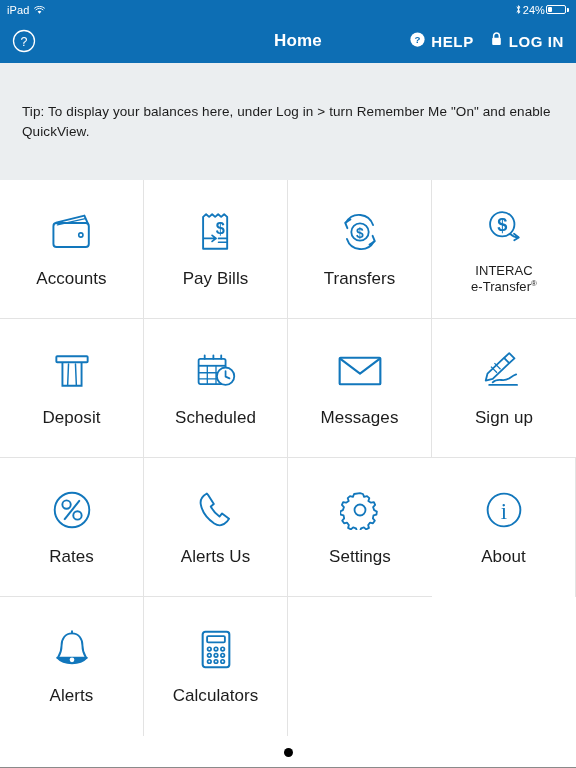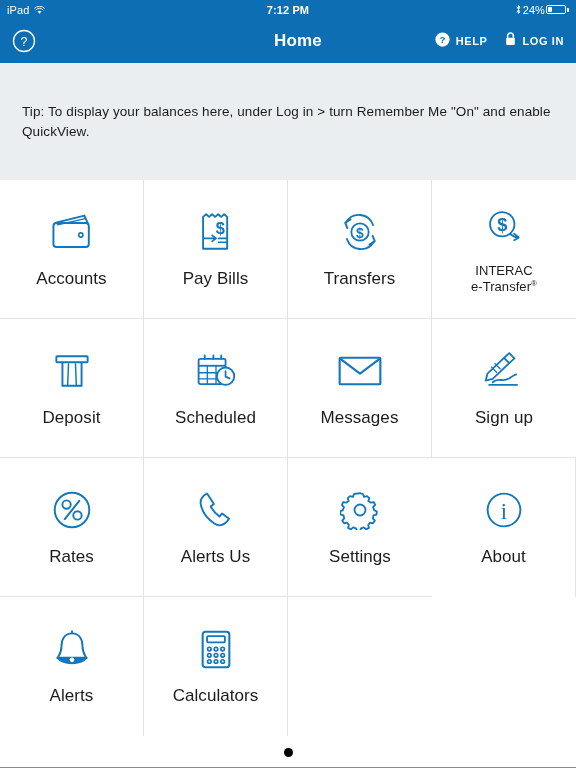--- a/index.html
+++ b/index.html
@@ -33,21 +33,21 @@
     display:flex; align-items:center; position:relative; flex:0 0 44px;
     padding:0 12px;
   }
   .nav-help-circle { width:24px; height:24px; }
   .nav-title {
     position:absolute; left:0; right:0; text-align:center;
     font-size:17px; font-weight:bold; letter-spacing:.2px; pointer-events:none;margin-left:20px;
   }
   .nav-right { margin-left:auto; display:flex; align-items:center; gap:16px; z-index:2; }
   .nav-btn { display:flex; align-items:center; gap:6px; cursor:pointer; }
-  .nav-btn-label { font-size:11px; font-weight:bold; letter-spacing:.6px; }
+  .nav-btn-label { font-size:15px; font-weight:bold; letter-spacing:.6px; }
 
   
   .tip {
     background:#ebeef0; flex:0 0 117px;
     display:flex; align-items:center; padding:5px 22px;
   }
   .tip-text {
     font-size:13.5px; color:#1c1c1c; line-height:1.45; letter-spacing:.1px;
   }
 
@@ -94,21 +94,20 @@
       <span>iPad</span>
       <span class="wifi-ico">
         <svg viewBox="0 0 20 15" width="11" height="9">
           <path d="M10 13.4 L6.6 9.3 a5.3 5.3 0 0 1 6.8 0 Z" fill="#fff"></path>
           <path d="M3.6 6.2 a9.6 9.6 0 0 1 12.8 0" stroke="#fff" stroke-width="1.7" fill="none" stroke-linecap="round"></path>
           <path d="M1 3.2 a13.5 13.5 0 0 1 18 0" stroke="#fff" stroke-width="1.7" fill="none" stroke-linecap="round"></path>
         </svg>
       </span>
     </div>
 
-    <div class="sb-center">7:12 PM</div>
 
     <div class="sb-right">
       <span class="bt-ico">
         <svg viewBox="0 0 10 16" width="7" height="11">
           <path d="M3 4.2 L7 11.6 L5 13.6 V2.4 L7 4.4 L3 11.8" stroke="#fff" stroke-width="1.3" fill="none" stroke-linejoin="round" stroke-linecap="round"></path>
         </svg>
       </span>
       <span>24%</span>
       <span class="batt">
         <span class="batt-body">

